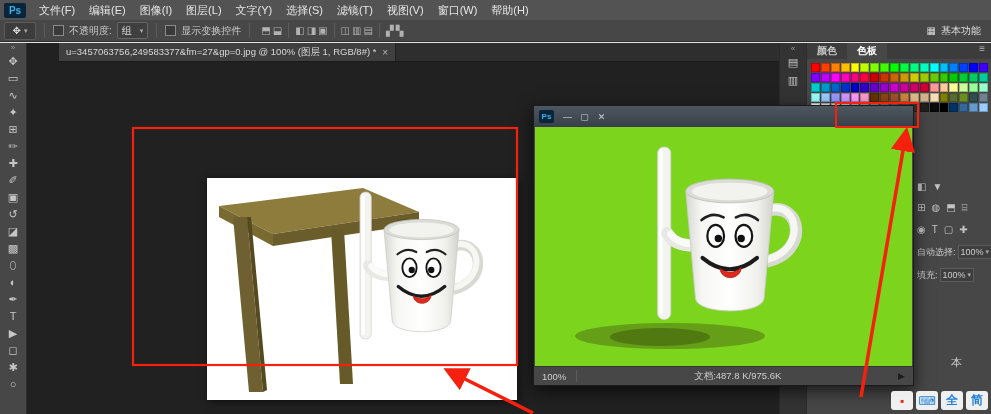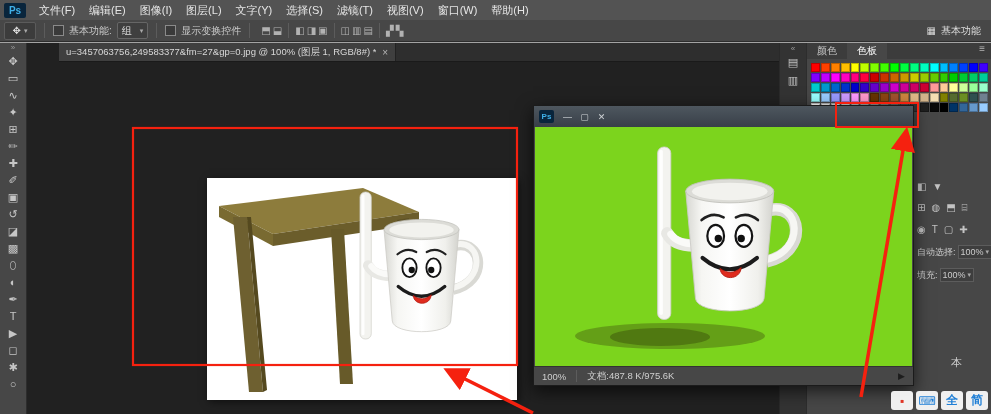--- a/index.html
+++ b/index.html
@@ -1,16 +1,16 @@
 <!DOCTYPE html>
 <html><head>
 <meta charset="utf-8">
 <style>
   html,body{margin:0;padding:0;background:#111;}
-  .app{position:relative;width:991px;height:414px;background:#a3a3a3;overflow:hidden;
+  .app{position:relative;width:991px;height:414px;background:#e5e5e5;overflow:hidden;
        font-family:"Liberation Sans","DejaVu Sans",sans-serif;user-select:none;}
 
   
   .menubar{position:absolute;left:0;top:0;width:991px;height:20px;background:#535353;
            display:flex;align-items:center;color:#e6e6e6;font-size:11px;z-index:3;}
   .ps-logo{width:22px;height:15px;background:#09253c;color:#3fb0e8;font-weight:bold;font-size:10px;
            display:flex;align-items:center;justify-content:center;margin:0 6px 0 4px;border-radius:2px;}
   .menu-item{padding:0 7px;line-height:20px;white-space:nowrap;}
 
   
@@ -44,21 +44,21 @@
   .white-doc{position:absolute;left:180px;top:135px;width:310px;height:222px;background:#ffffff;
              box-shadow:2px 2px 8px rgba(0,0,0,.55);}
 
   
   .panel-strip{position:absolute;left:779px;top:43px;width:27px;height:371px;background:#333333;
                border-left:1px solid #2a2a2a;display:flex;flex-direction:column;align-items:center;z-index:1;box-sizing:border-box;}
   .strip-collapse{font-size:8px;color:#9a9a9a;height:10px;line-height:11px;}
   .strip-btn{width:20px;height:18px;display:flex;align-items:center;justify-content:center;color:#c2c2c2;font-size:11px;}
   .right-panels{position:absolute;left:806px;top:43px;width:185px;height:371px;background:#474747;
                 border-left:1px solid #2d2d2d;z-index:1;box-sizing:border-box;}
-  .panel-tabs{display:flex;align-items:flex-start;background:#3c3c3c;height:16px;font-size:10px;color:#c5c5c5;}
+  .panel-tabs{display:flex;align-items:flex-start;background:#3c3c3c;height:16px;font-size:10px;color:#c5c5c5;font-weight:bold;}
   .panel-tab{padding:0 10px;line-height:16px;}
   .panel-tab.active{background:#474747;color:#fff;}
   .panel-menu{margin-left:auto;color:#b5b5b5;padding:0 6px;font-size:10px;}
   .swatch-grid{padding:4px 3px 2px 4px;}
   .swatch-row{display:flex;gap:1px;margin-bottom:1px;}
   .swatch{width:9px;height:9px;display:inline-block;box-shadow:inset 0 0 0 1px rgba(0,0,0,.25);}
   .right-col{position:absolute;left:110px;top:138px;width:72px;}
   .icon-row{display:flex;gap:6px;margin-bottom:10px;color:#c3c3c3;font-size:10px;}
   .prop-row{font-size:9px;color:#cccccc;margin-bottom:9px;display:flex;align-items:center;gap:2px;white-space:nowrap;}
   .prop-val{border:1px solid #5c5c5c;background:#3e3e3e;padding:0 2px;display:flex;align-items:center;gap:2px;height:12px;}
@@ -73,21 +73,21 @@
   .win-ps{width:15px;height:13px;background:#09253c;color:#3fb0e8;font-weight:bold;font-size:8px;
           display:flex;align-items:center;justify-content:center;border-radius:2px;flex:none;}
   .win-title{flex:1;white-space:nowrap;overflow:hidden;}
   .win-buttons{display:flex;flex:none;}
   .win-btn{width:17px;text-align:center;color:#ced2d5;font-size:9px;line-height:18px;}
   .win-canvas{position:absolute;top:21px;left:1px;right:1px;bottom:19px;background:#7cd41d;overflow:hidden;}
   .win-status{position:absolute;left:0;right:0;bottom:0;height:19px;background:#474747;border-top:1px solid #333;
               display:flex;align-items:center;font-size:9.5px;color:#cfcfcf;gap:10px;padding:0 8px;box-sizing:border-box;}
   .status-zoom{flex:none;}
   .status-sep{width:1px;height:12px;background:#5c5c5c;}
-  .status-doc{flex:1;white-space:nowrap;overflow:hidden;}
+  .status-doc{flex:1;white-space:nowrap;overflow:hidden;text-align:center;}
   .status-arrow{flex:none;color:#1d1d1d;font-size:9px;}
 
   
   .annot{position:absolute;left:0;top:0;width:991px;height:414px;z-index:9;pointer-events:none;}
   .ime-tray{position:absolute;right:3px;bottom:4px;display:flex;align-items:center;gap:3px;z-index:8;}
   .ime-chip{background:rgba(255,255,255,.92);border-radius:3px;min-width:18px;height:19px;display:flex;
             align-items:center;justify-content:center;color:#1f7fd6;font-weight:bold;font-size:12px;padding:0 2px;}
 </style>
 </head>
 <body>
@@ -153,21 +153,21 @@
       </div>
   </div>
 
   <div class="optionsbar">
     <div class="tool-chip">
       <span>✥</span>
       <span class="caret">▾</span>
     </div>
     <span class="vsep"></span>
     <span class="checkbox"></span>
-    <span>基本功能:</span>
+    <span>不透明度:</span>
     <div class="dropdown">
       <span>组</span>
       <span class="caret">▾</span>
     </div>
     <span class="vsep"></span>
     <span class="checkbox"></span>
     <span>显示变换控件</span>
     <span class="vsep"></span>
     <div class="align-wrap">
         <div class="align-group">

